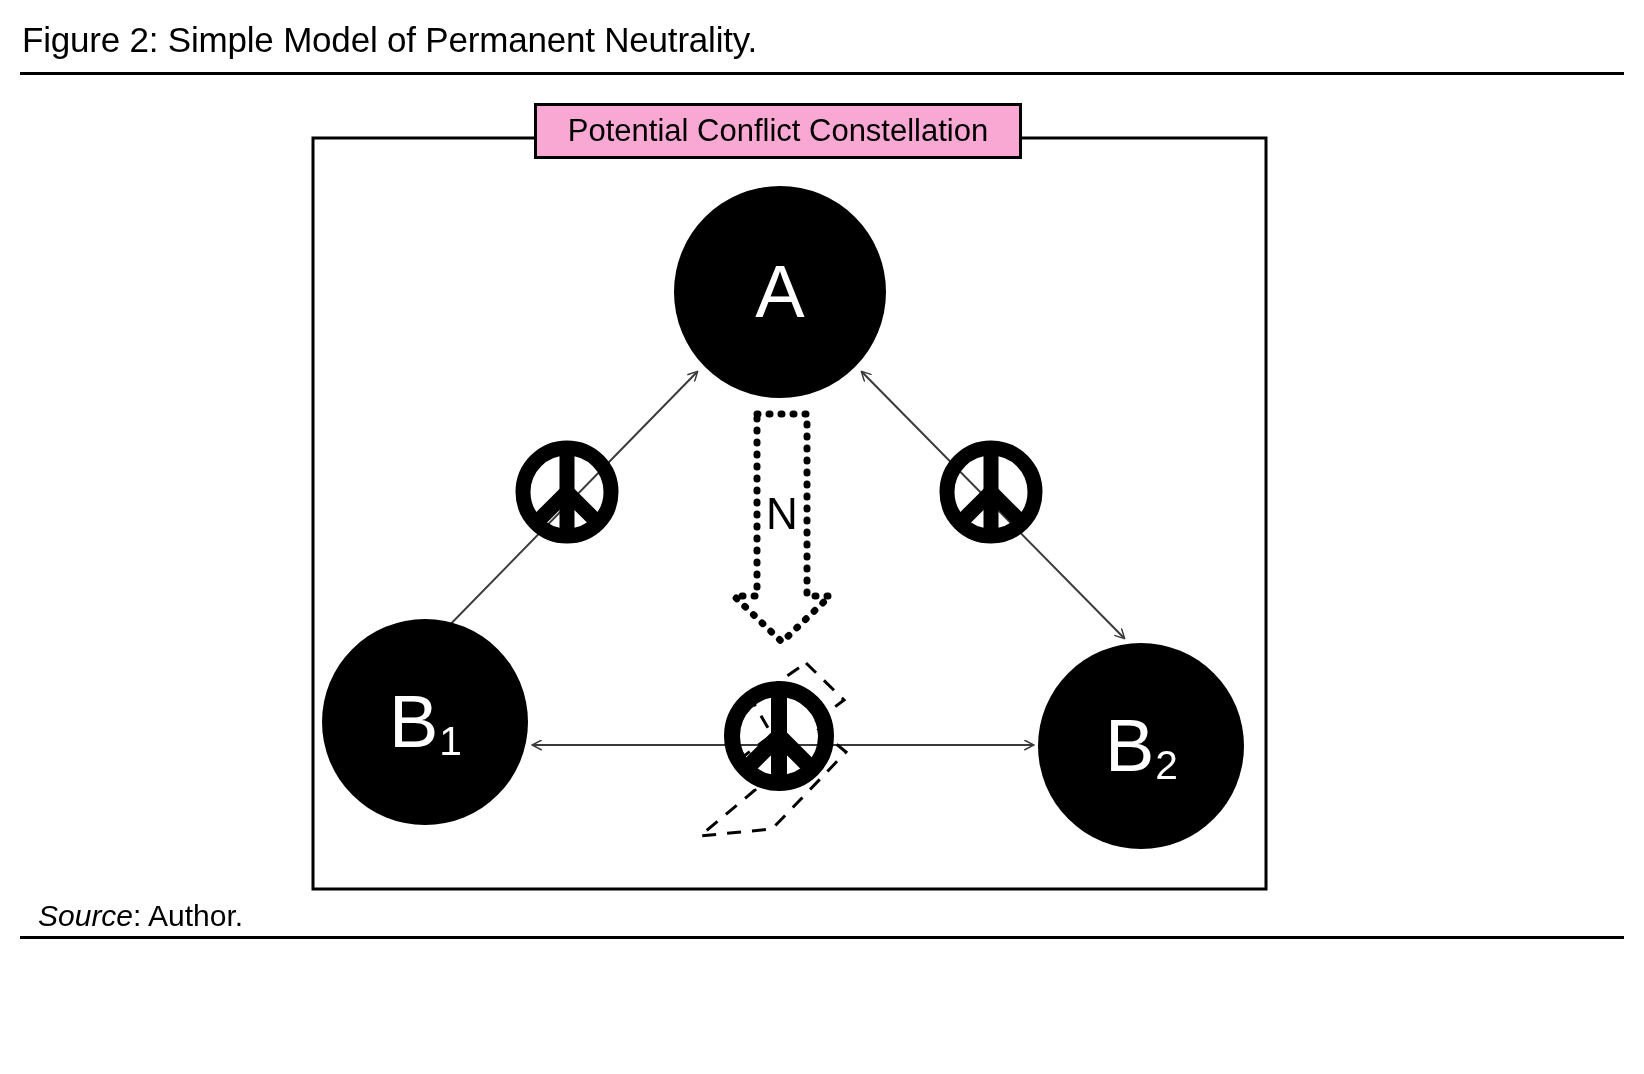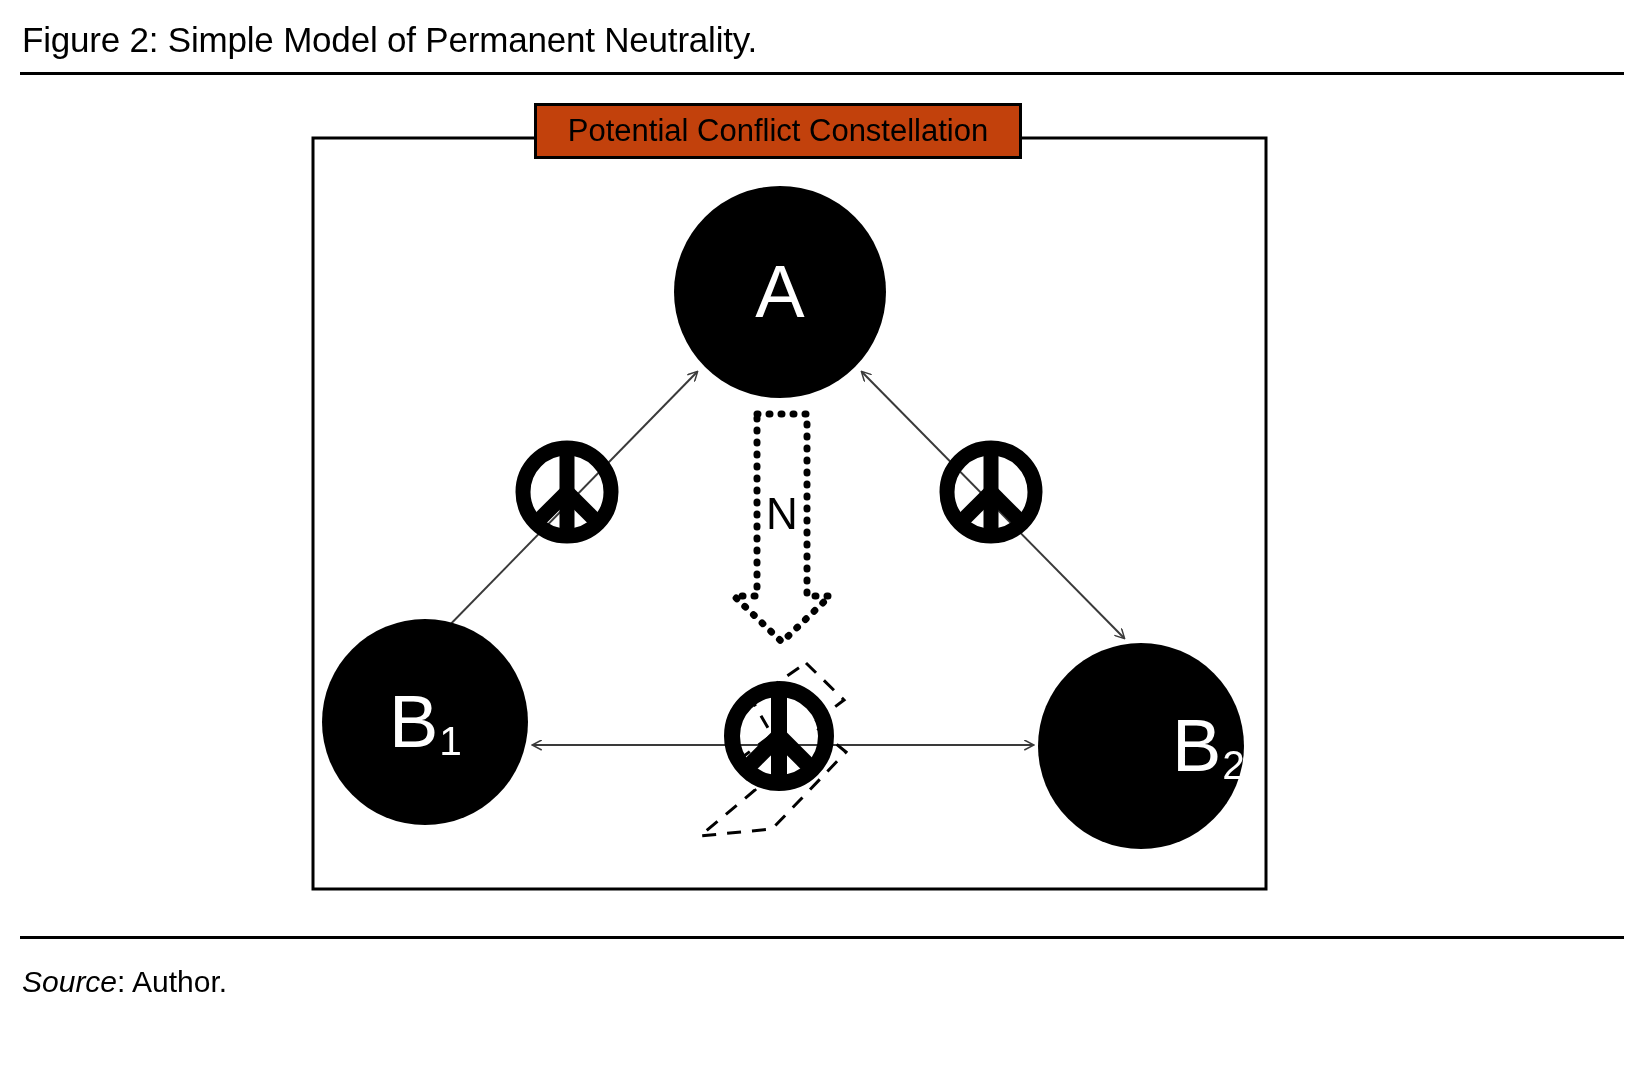--- a/index.html
+++ b/index.html
@@ -53,21 +53,21 @@
   }
 
   
   .caption {
     position: absolute;
     left: 22px;
     font-size: 30px;
     line-height: 40px;
     white-space: nowrap;
   }
-  .caption-source { top: 962px; }
+  .caption-source { top: 896px; margin-left: 16px; }
   .caption-note   { top: 993px; }
   .caption em {
     font-style: italic;
   }
 
   
   #diagram {
     position: absolute;
     left: 0;
     top: 0;
@@ -78,21 +78,21 @@
   #diagram * { pointer-events: auto; }
 
   
   .constellation-label {
     position: absolute;
     left: 534px;
     top: 103px;
     width: 488px;
     height: 56px;
     border: 3px solid #000000;
-    background: #c2410c;
+    background: #f9a8d4;
     box-sizing: border-box;
     display: flex;
     align-items: center;
     justify-content: center;
     font-size: 31px;
     white-space: nowrap;
   }
 
   
   .node {
@@ -103,21 +103,21 @@
     display: flex;
     align-items: center;
     justify-content: center;
     font-size: 74px;
     font-weight: 400;
     line-height: 1;
     user-select: none;
   }
   .node-a  { left: 674px;  top: 186px; width: 212px; height: 212px; }
   .node-b1 { left: 322px;  top: 619px; width: 206px; height: 206px; }
-  .node-b2 { left: 1038px; top: 643px; width: 206px; height: 206px; justify-content: flex-end; }
+  .node-b2 { left: 1038px; top: 643px; width: 206px; height: 206px; }
   .node-label sub {
     font-size: 0.55em;
     vertical-align: baseline;
     position: relative;
     top: 0.20em;
     left: 0.02em;
   }
 
   
   .n-letter {

